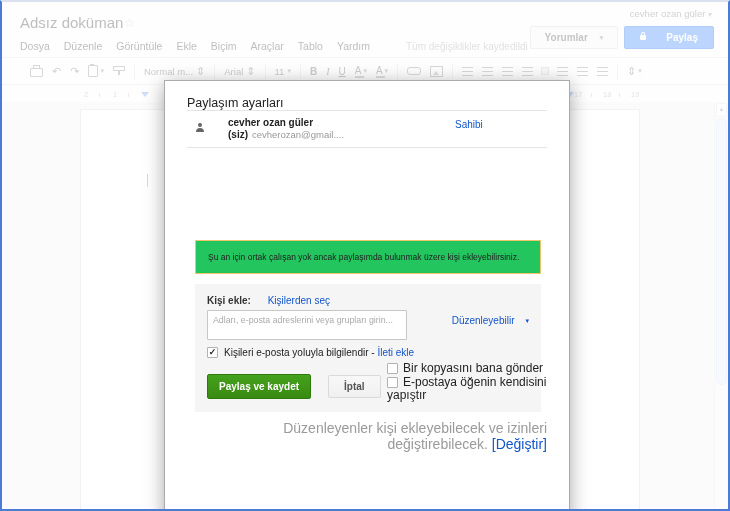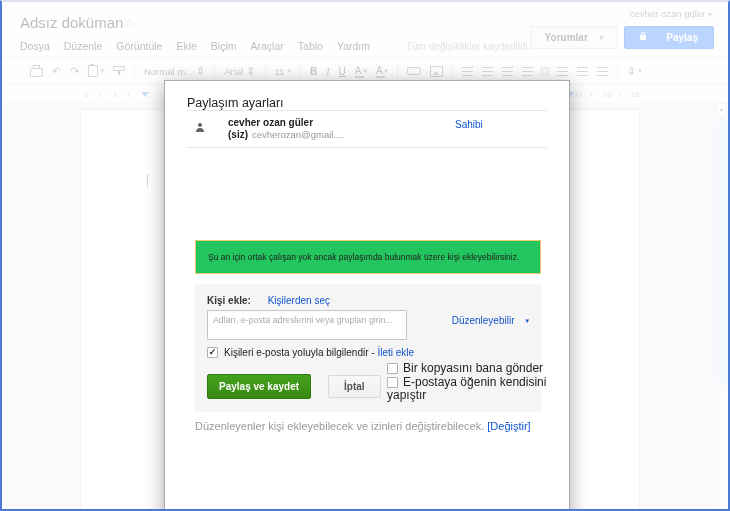--- a/index.html
+++ b/index.html
@@ -102,21 +102,21 @@
     display:inline-block;text-align:center;line-height:9px;font-size:9px;font-weight:bold;color:#222;flex:none;}
   .cbrow .cb{margin-right:6px;}
   .btnrow{margin-top:16px;display:flex;align-items:center;padding-bottom:7px;}
   .btn-green{padding:6px 11px;font-size:10px;font-weight:bold;color:#fff;border-radius:2px;cursor:pointer;
     background:linear-gradient(to bottom,#45a21d,#398a12);border:1px solid #2f7a0e;font-family:"Liberation Sans",sans-serif;}
   .btn-cancel{margin-left:17px;padding:5px 15px;font-size:10px;font-weight:bold;color:#555;border-radius:2px;cursor:pointer;
     background:linear-gradient(to bottom,#f8f8f8,#f0f0f0);border:1px solid #dadada;font-family:"Liberation Sans",sans-serif;}
   .opts{position:absolute;left:192px;top:78px;width:162px;font-size:12px;color:#222;line-height:13px;}
   .opts .cb{margin-right:5px;vertical-align:-2px;}
   .opts .optline{margin-bottom:1px;}
-  .dfooter{margin:8px 0 4px 8px;font-size:11px;color:#9a9a9a;}
+  .dfooter{margin:8px 0 4px 8px;font-size:14px;color:#9a9a9a;text-align:right;}
   .dfooter a{color:#15c;}
 </style>
 </head>
 <body>
 
 <div class="doc-title">Adsız doküman</div>
 <span class="star">☆</span>
 <div class="account">
   <span>cevher ozan güler</span>
   <span class="arr">▾</span>

